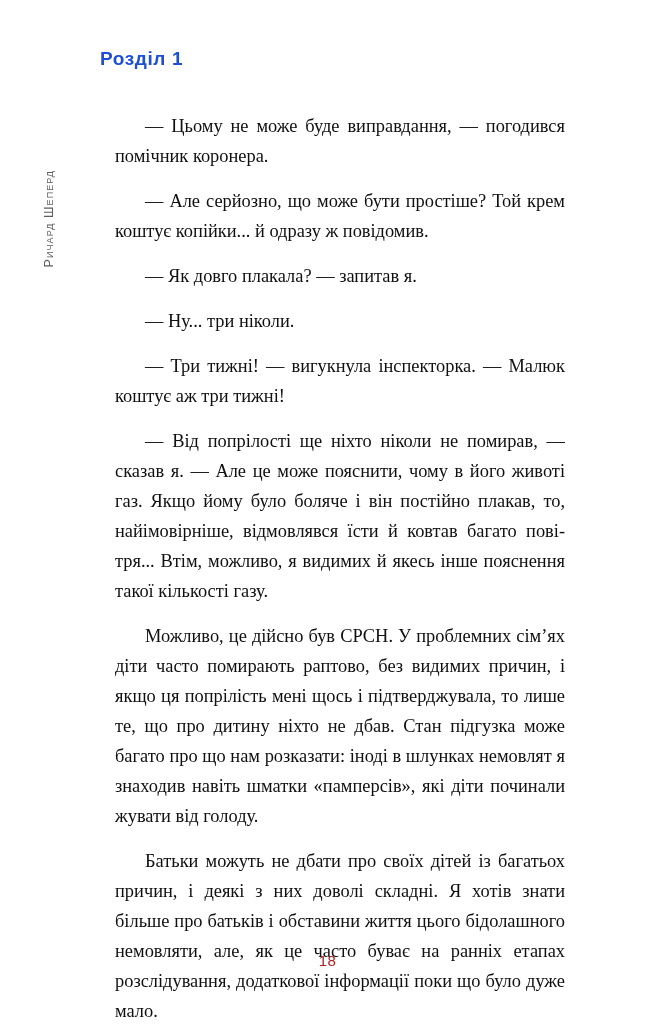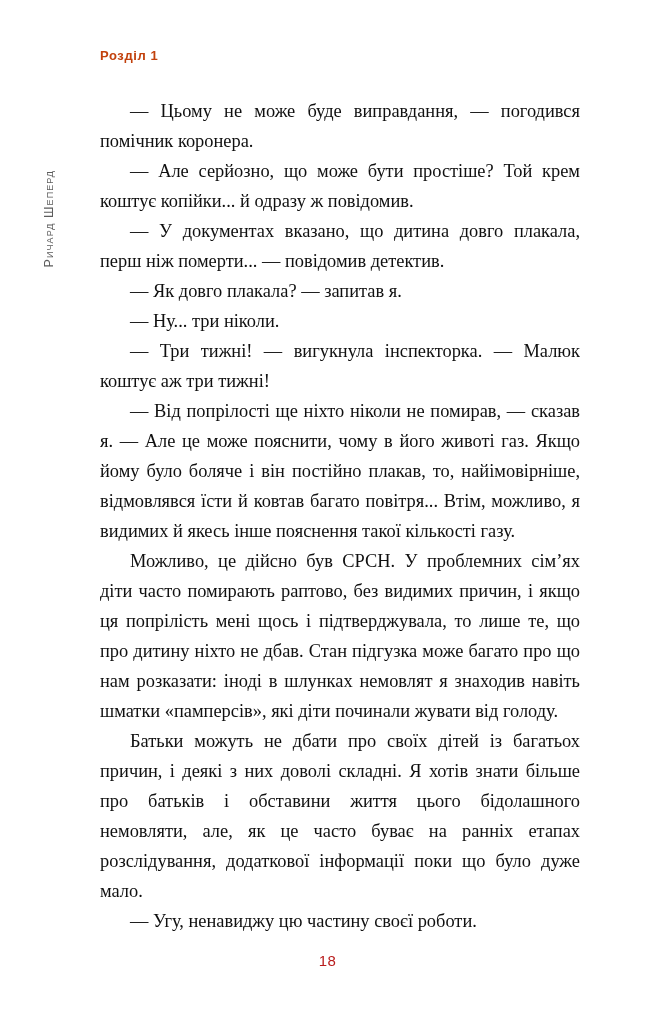--- a/index.html
+++ b/index.html
@@ -23,24 +23,24 @@
     inset: 0;
     background: #ffffff;
   }
 
   
   .running-head {
     position: absolute;
     left: 100px;
     top: 48px;
     font-family: "Liberation Sans", "DejaVu Sans", sans-serif;
-    font-size: 13px;
+    font-size: 19px;
     font-weight: 600;
     letter-spacing: 0.6px;
-    color: #c2410c;
+    color: #1d4ed8;
     white-space: nowrap;
   }
 
   
   .author-rail {
     position: absolute;
     left: 46px;
     top: 92px;
     width: 30px;
     height: 175px;
@@ -62,21 +62,21 @@
   }
 
   
   .text-column {
     position: absolute;
     left: 100px;
     top: 96px;
     width: 480px;
   }
   .para {
-    margin: 0;
+    margin: 15px;
     font-size: 18.4px;
     line-height: 30px;
     text-align: justify;
     text-justify: inter-word;
     hyphens: manual;
     color: #101010;
   }
   .para.indent {
     text-indent: 30px;
   }
@@ -105,21 +105,20 @@
 
   <div class="running-head">Розділ 1</div>
 
   <div class="author-rail">
     <div class="author-name">Ричард Шеперд</div>
   </div>
 
   <div class="text-column">
       <p class="para dialogue">— Цьому не може буде виправдання, — погодився помічник коронера.</p>
       <p class="para dialogue">— Але серйозно, що може бути простіше? Той крем коштує копійки... й одразу ж повідомив.</p>
-      <p class="para dialogue">— У документах вказано, що дитина довго плакала, перш ніж померти... — повідомив детектив.</p>
       <p class="para dialogue">— Як довго плакала? — запитав я.</p>
       <p class="para dialogue">— Ну... три ніколи.</p>
       <p class="para dialogue">— Три тижні! — вигукнула інспекторка. — Малюк коштує аж три тижні!</p>
       <p class="para dialogue">— Від попрілості ще ніхто ніколи не помирав, — сказав я. — Але це може пояснити, чому в його животі газ. Якщо йому було боляче і він постійно плакав, то, найімовірніше, відмовлявся їсти й ковтав багато пові­тря... Втім, можливо, я видимих й якесь інше пояснення такої кількості газу.</p>
       <p class="para indent">Можливо, це дійсно був СРСН. У проблемних сім’ях діти часто помирають раптово, без видимих причин, і якщо ця попрілість мені щось і підтверджувала, то лише те, що про дитину ніхто не дбав. Стан підгузка може багато про що нам розказати: іноді в шлунках немовлят я знаходив навіть шматки «памперсів», які діти починали жувати від голоду.</p>
       <p class="para indent">Батьки можуть не дбати про своїх дітей із багатьох причин, і деякі з них доволі складні. Я хотів знати більше про батьків і обставини життя цього бідола­шного немовляти, але, як це часто буває на ранніх етапах розслідування, додаткової інформації поки що було дуже мало.</p>
       <p class="para dialogue">— Угу, ненавиджу цю частину своєї роботи.</p>
     </div>
 
   <div class="folio">18</div>

